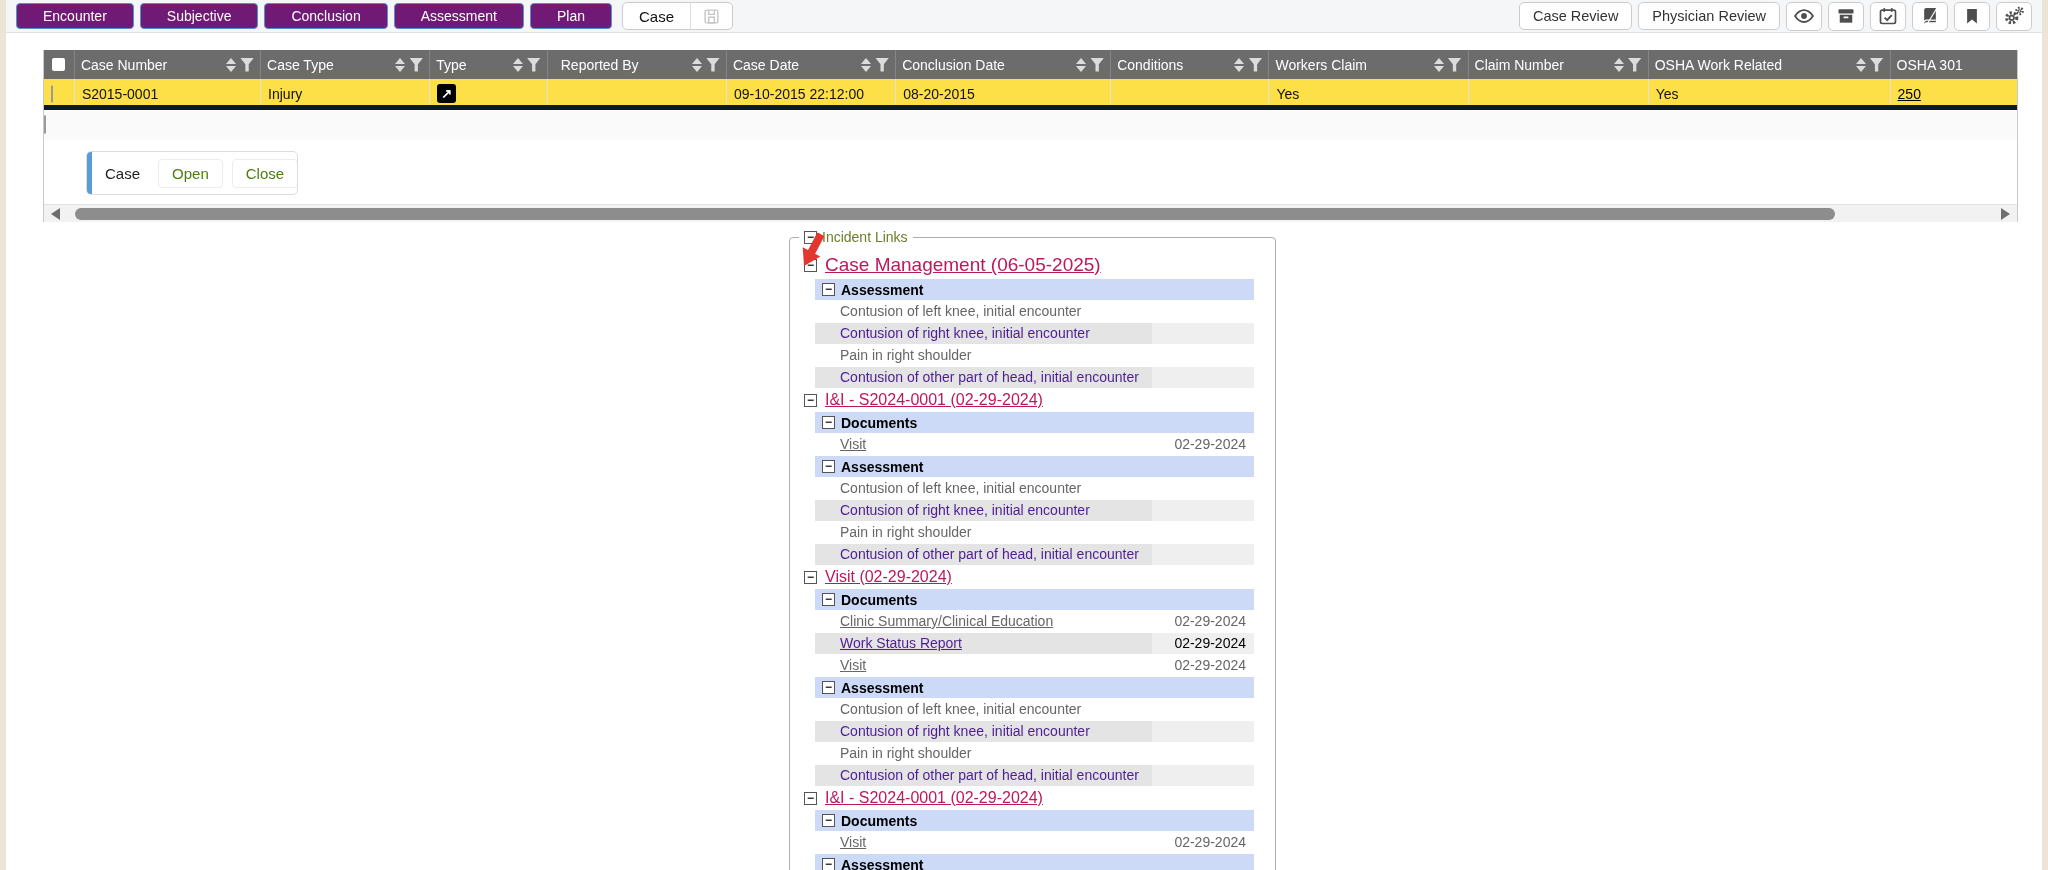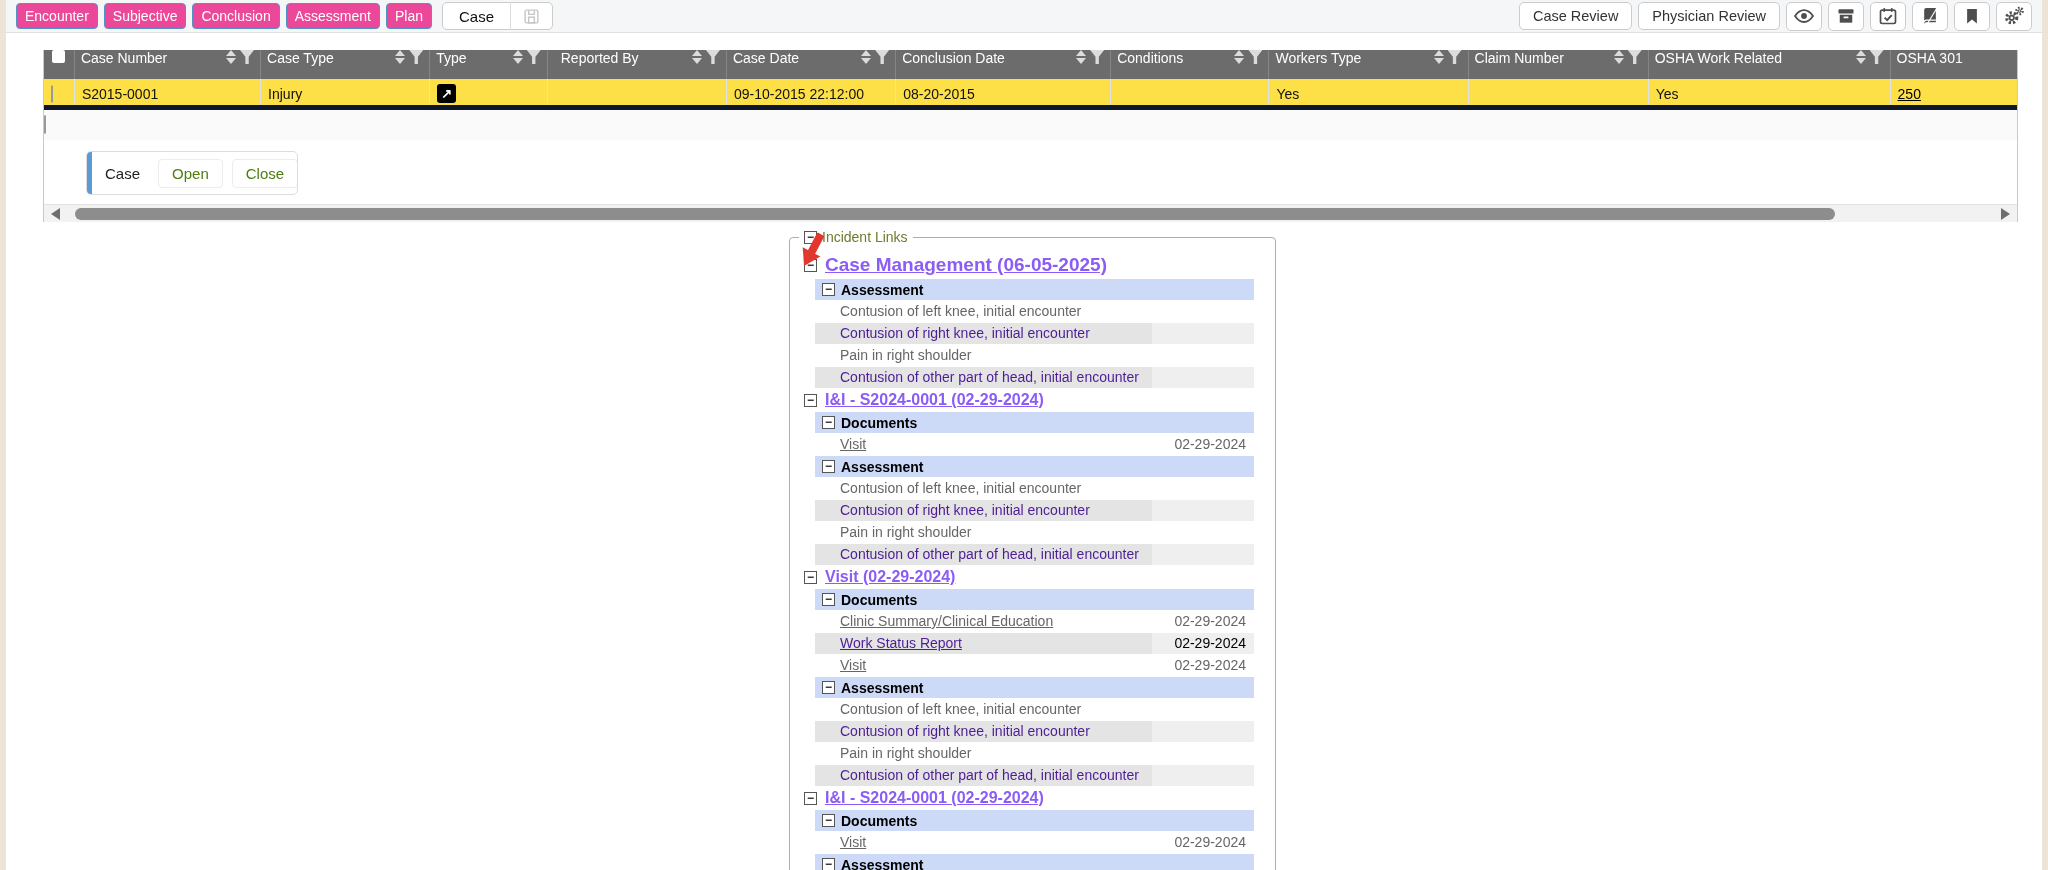--- a/index.html
+++ b/index.html
@@ -6,40 +6,40 @@
   html,body { width:2048px; height:870px; overflow:hidden; background:#fff;
               font-family:"Liberation Sans", sans-serif; }
 
   .edge-strip { position:absolute; top:0; width:6px; height:870px; background:#ece4d5; }
   .edge-left { left:0; } .edge-right { right:0; }
 
   
   .toolbar { position:absolute; left:6px; right:6px; top:0; height:33px;
              background:#f5f6f7; border-bottom:1px solid #e0e0e0;
              display:flex; align-items:center; padding:0 10px; gap:6px; }
-  .btn-blue { background:#ec4899; border:1px solid #5591c9; color:#fff;
-              font-size:14px; padding:4px 8px; border-radius:4px; cursor:pointer; }
+  .btn-blue { background:#701a75; border:1px solid #5591c9; color:#fff;
+              font-size:14px; padding:4px 26px; border-radius:4px; cursor:pointer; }
   .case-group { background:#fff; border:1px solid #ccc; border-radius:5px;
                 display:flex; align-items:center; height:28px; margin-left:4px; }
   .case-group .tab-label { font-size:15px; color:#111; padding:0 16px; }
   .case-group .divider { width:1px; height:28px; background:#ddd; }
   .case-group .save-slot { padding:0 12px; display:flex; align-items:center; }
   .spacer { flex:1; }
   .btn-white { background:#fff; border:1px solid #ccc; border-radius:5px;
                color:#333; font-size:14.5px; padding:5px 13px; cursor:pointer; white-space:nowrap; }
   .icon-btn { background:#fff; border:1px solid #ccc; border-radius:5px;
               width:36px; height:29px; display:flex; align-items:center;
               justify-content:center; cursor:pointer; }
 
   
   .grid { position:absolute; left:43px; top:50px; width:1975px; height:172px;
           border-left:1px solid #c9c9c9; border-right:1px solid #c9c9c9;
           display:flex; flex-direction:column; background:#fff; }
   .thead { display:flex; height:29px; background:#6c6c6c; color:#fff; flex:0 0 29px; }
-  .th { display:flex; align-items:flex-start; padding:0 6px; font-size:14px;
+  .th { display:flex; align-items:center; padding:0 6px; font-size:14px;
         border-right:1px solid #858585; overflow:hidden; white-space:nowrap; }
   .th:last-child { border-right:none; }
   .th .lbl { flex:1; overflow:hidden; }
   .hicons { display:flex; align-items:center; gap:4px; margin-left:4px; }
   .sorter { display:flex; flex-direction:column; gap:2px; cursor:pointer; }
   .sorter .up { width:0; height:0; border-left:5px solid transparent;
                 border-right:5px solid transparent; border-bottom:6px solid #dcdcdc; }
   .sorter .dn { width:0; height:0; border-left:5px solid transparent;
                 border-right:5px solid transparent; border-top:6px solid #dcdcdc; }
   .funnel { width:14px; height:14px; background:#dcdcdc; cursor:pointer;
@@ -88,21 +88,21 @@
   
   .incident { position:absolute; left:789px; top:237px; width:487px; height:645px;
               border:1px solid #adadad; border-radius:4px; background:#fff; }
   .legend { position:absolute; top:-9px; left:9px; background:#fff; padding:0 5px;
             display:flex; align-items:center; gap:5px; font-size:14px; color:#6b7e2a; }
   .minus { width:13px; height:13px; border:1px solid #555; background:#fff; color:#222;
            font-size:12px; line-height:10px; text-align:center; flex:0 0 13px;
            cursor:pointer; font-weight:bold; }
   .tree { padding:13px 0 0 11px; }
   .sec-head { display:flex; align-items:center; gap:8px; margin:3px 0 3px 3px; }
-  .sec-head a { color:#8b5cf6; font-weight:bold; text-decoration:underline; cursor:pointer;text-align:center; }
+  .sec-head a { color:#be185d; font-weight:normal; text-decoration:underline; cursor:pointer;text-align:center; }
   .sec-head.lg a { font-size:19px; }
   .sec-head.md a { font-size:16px; }
   .band { margin-left:14px; width:439px; height:21px; background:#ccd9f7;
           display:flex; align-items:center; gap:6px; padding-left:7px;
           font-size:14px; font-weight:bold; color:#000; margin-bottom:1px; }
   .item { margin-left:14px; width:439px; height:21px; display:flex; margin-bottom:1px; }
   .item .name { width:337px; padding-left:25px; font-size:14px; line-height:21px;
                 color:#666; overflow:hidden; white-space:nowrap; }
   .item .date { width:102px; font-size:14px; line-height:21px; color:#666;
                 text-align:right; padding-right:8px; }
@@ -258,21 +258,21 @@
         <span class="lbl">Conditions</span>
         <span class="hicons">
           <span class="sorter">
             <span class="up"></span>
             <span class="dn"></span>
           </span>
           <span class="funnel"></span>
         </span>
       </div>
     <div class="th c8">
-        <span class="lbl">Workers Type</span>
+        <span class="lbl">Workers Claim</span>
         <span class="hicons">
           <span class="sorter">
             <span class="up"></span>
             <span class="dn"></span>
           </span>
           <span class="funnel"></span>
         </span>
       </div>
     <div class="th c9">
         <span class="lbl">Claim Number</span>

